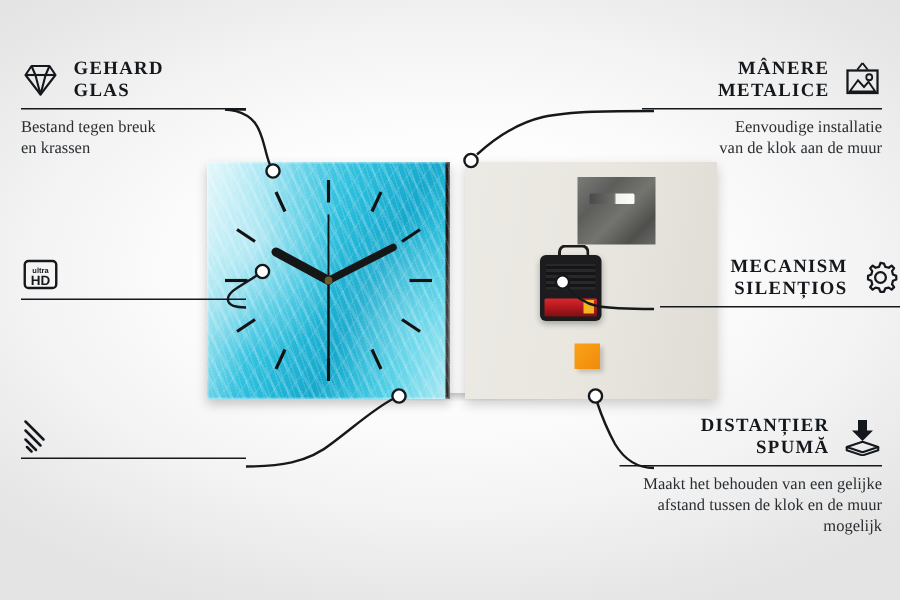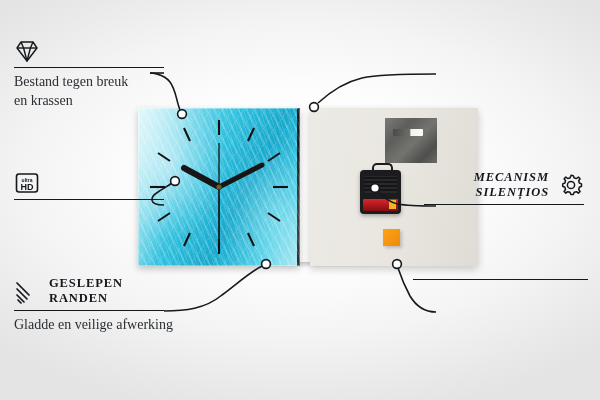--- a/index.html
+++ b/index.html
@@ -56,30 +56,30 @@
     background:linear-gradient(135deg,#fba317 0%,#f08a0b 100%);
     box-shadow:2px 2px 3px rgba(0,0,0,.18);}
   #product-shadow{position:absolute;left:130px;top:262px;width:360px;height:16px;
     background:radial-gradient(ellipse 50% 50% at 50% 0%, rgba(0,0,0,.20), rgba(0,0,0,0) 72%);}
   
   .feature{position:absolute;}
   .fhead{display:flex;align-items:center;gap:9px;}
   .fhead.right{justify-content:flex-end;}
   .ftitle{font-size:12.5px;letter-spacing:.9px;color:#14181c;line-height:1.22;
     font-weight:bold;text-transform:uppercase;white-space:pre-line;}
-  .fsub{font-size:14px;color:#2a2f33;line-height:1.3;margin-top:5px;white-space:pre-line;}
+  .fsub{font-size:11px;color:#2a2f33;line-height:1.3;margin-top:5px;white-space:pre-line;}
   .rule{height:1.4px;background:#16191c;margin-top:3px;}
   .ico{flex:0 0 auto;width:26px;height:26px;display:block;}
   .ta-r{text-align:right;}
   
   #f-glass{left:14px;top:38px;width:170px;}
   #f-print{left:14px;top:170px;width:170px;}
   #f-edges{left:14px;top:276px;width:170px;}
   #f-handles{right:12px;top:38px;width:180px;}
-  #f-mech{right:16px;top:170px;width:180px;font-style:italic;}
+  #f-mech{right:0;top:170px;width:180px;}
   #f-spacer{right:12px;top:276px;width:180px;}
   #f-glass .rule{width:150px;}
   #f-print .rule{width:150px;}
   #f-edges .rule{width:150px;}
   #f-handles .rule{width:160px;margin-left:auto;}
   #f-mech .rule{width:160px;margin-left:auto;}
   #f-spacer .rule{width:175px;margin-left:auto;}
   #connectors{position:absolute;left:0;top:0;width:600px;height:400px;pointer-events:none;}
 </style>
 </head>
@@ -151,20 +151,22 @@
 
   <div class="feature" id="f-glass">
     <div class="fhead">
       <svg class="ico" viewBox="0 0 26 26">
         <g fill="none" stroke="#14181c" stroke-width="1.4" stroke-linejoin="round">
           <path d="M3 10 L13 23 L23 10 L19 4 L7 4 Z"></path>
           <path d="M3 10 H23"></path>
             <path d="M7 4 L9.6 10 L13 23 L16.4 10 L19 4"></path>
         </g>
       </svg>
+      <div class="ftitle">GEHARD
+GLAS</div>
     </div>
     <div class="rule"></div>
     <div class="fsub">Bestand tegen breuk
 en krassen</div>
   </div>
 
   <div class="feature" id="f-print">
     <div class="fhead">
       <svg class="ico" viewBox="0 0 26 26">
         <rect x="2.5" y="4" width="21" height="18" rx="2.5" fill="none" stroke="#14181c" stroke-width="1.6"></rect>
@@ -178,37 +180,60 @@
   <div class="feature" id="f-edges">
     <div class="fhead">
       <svg class="ico" viewBox="0 0 26 26">
         <g stroke="#14181c" stroke-width="1.7" stroke-linecap="round">
           <line x1="3" y1="5" x2="15" y2="17"></line>
           <line x1="3" y1="11" x2="13" y2="21"></line>
           <line x1="3" y1="17" x2="10" y2="24"></line>
           <line x1="4" y1="22" x2="7" y2="25"></line>
         </g>
       </svg>
-      <div class="ftitle">GESLEPEN
-RANDEN</div>
-    </div>
-    <div class="rule"></div>
-    <div class="fsub">Gladde en veilige afwerking</div>
-  </div>
-
+    </div>
+    <div class="rule"></div>
+  </div>
+
+  <div class="feature" id="f-handles">
+    <div class="fhead right">
+      <div class="ftitle ta-r">MÂNERE
+METALICE</div>
+      <svg class="ico" viewBox="0 0 26 26">
+        <path d="M13 2 L9.5 6.5 M13 2 L16.5 6.5" fill="none" stroke="#14181c" stroke-width="1.3"></path>
+        <rect x="3" y="7" width="20" height="15" fill="none" stroke="#14181c" stroke-width="1.5"></rect>
+        <circle cx="17.5" cy="11.5" r="2" fill="none" stroke="#14181c" stroke-width="1.2"></circle>
+        <path d="M4.5 21 L10 13.5 L14 18 L17 14.5 L21.5 21 Z" fill="none" stroke="#14181c" stroke-width="1.3"></path>
+      </svg>
+    </div>
+    <div class="rule"></div>
+    <div class="fsub ta-r">Eenvoudige installatie
+van de klok aan de muur</div>
+  </div>
 
   <div class="feature" id="f-mech">
     <div class="fhead right">
       <div class="ftitle ta-r">MECANISM
 SILENȚIOS</div>
       <svg class="ico" viewBox="0 0 26 26">
         <path d="M13 3.2 l2.3 .5 .9 2.2 2.3 .6 1.9-1.4 1.7 1.7 -1.4 1.9 .6 2.3 2.2 .9 0 2.4 -2.2 .9 -.6 2.3 1.4 1.9 -1.7 1.7 -1.9-1.4 -2.3 .6 -.9 2.2 -2.4 0 -.9-2.2 -2.3-.6 -1.9 1.4 -1.7-1.7 1.4-1.9 -.6-2.3 -2.2-.9 0-2.4 2.2-.9 .6-2.3 -1.4-1.9 1.7-1.7 1.9 1.4 2.3-.6 .9-2.2 Z" fill="none" stroke="#14181c" stroke-width="1.5" stroke-linejoin="round"></path>
         <circle cx="13" cy="13" r="3.6" fill="none" stroke="#14181c" stroke-width="1.5"></circle>
       </svg>
     </div>
     <div class="rule"></div>
   </div>
 
   <div class="feature" id="f-spacer">
-    <div class="rule"></div>
+    <div class="fhead right">
+      <div class="ftitle ta-r">DISTANȚIER
+SPUMĂ</div>
+      <svg class="ico" viewBox="0 0 26 26">
+        <path d="M10 2 h6 v7 h4 l-7 7 -7-7 h4 Z" fill="#14181c"></path>
+        <path d="M13 16.5 L23.5 20 L13 23.5 L2.5 20 Z" fill="none" stroke="#14181c" stroke-width="1.4" stroke-linejoin="round"></path>
+        <path d="M2.5 20 v2.2 L13 25.6 L23.5 22.2 V20" fill="none" stroke="#14181c" stroke-width="1.4" stroke-linejoin="round"></path>
+      </svg>
+    </div>
+    <div class="rule"></div>
+    <div class="fsub ta-r">Maakt het behouden van een gelijke
+afstand tussen de klok en de muur mogelijk</div>
   </div>
 
 </div>
 
 </body></html>

